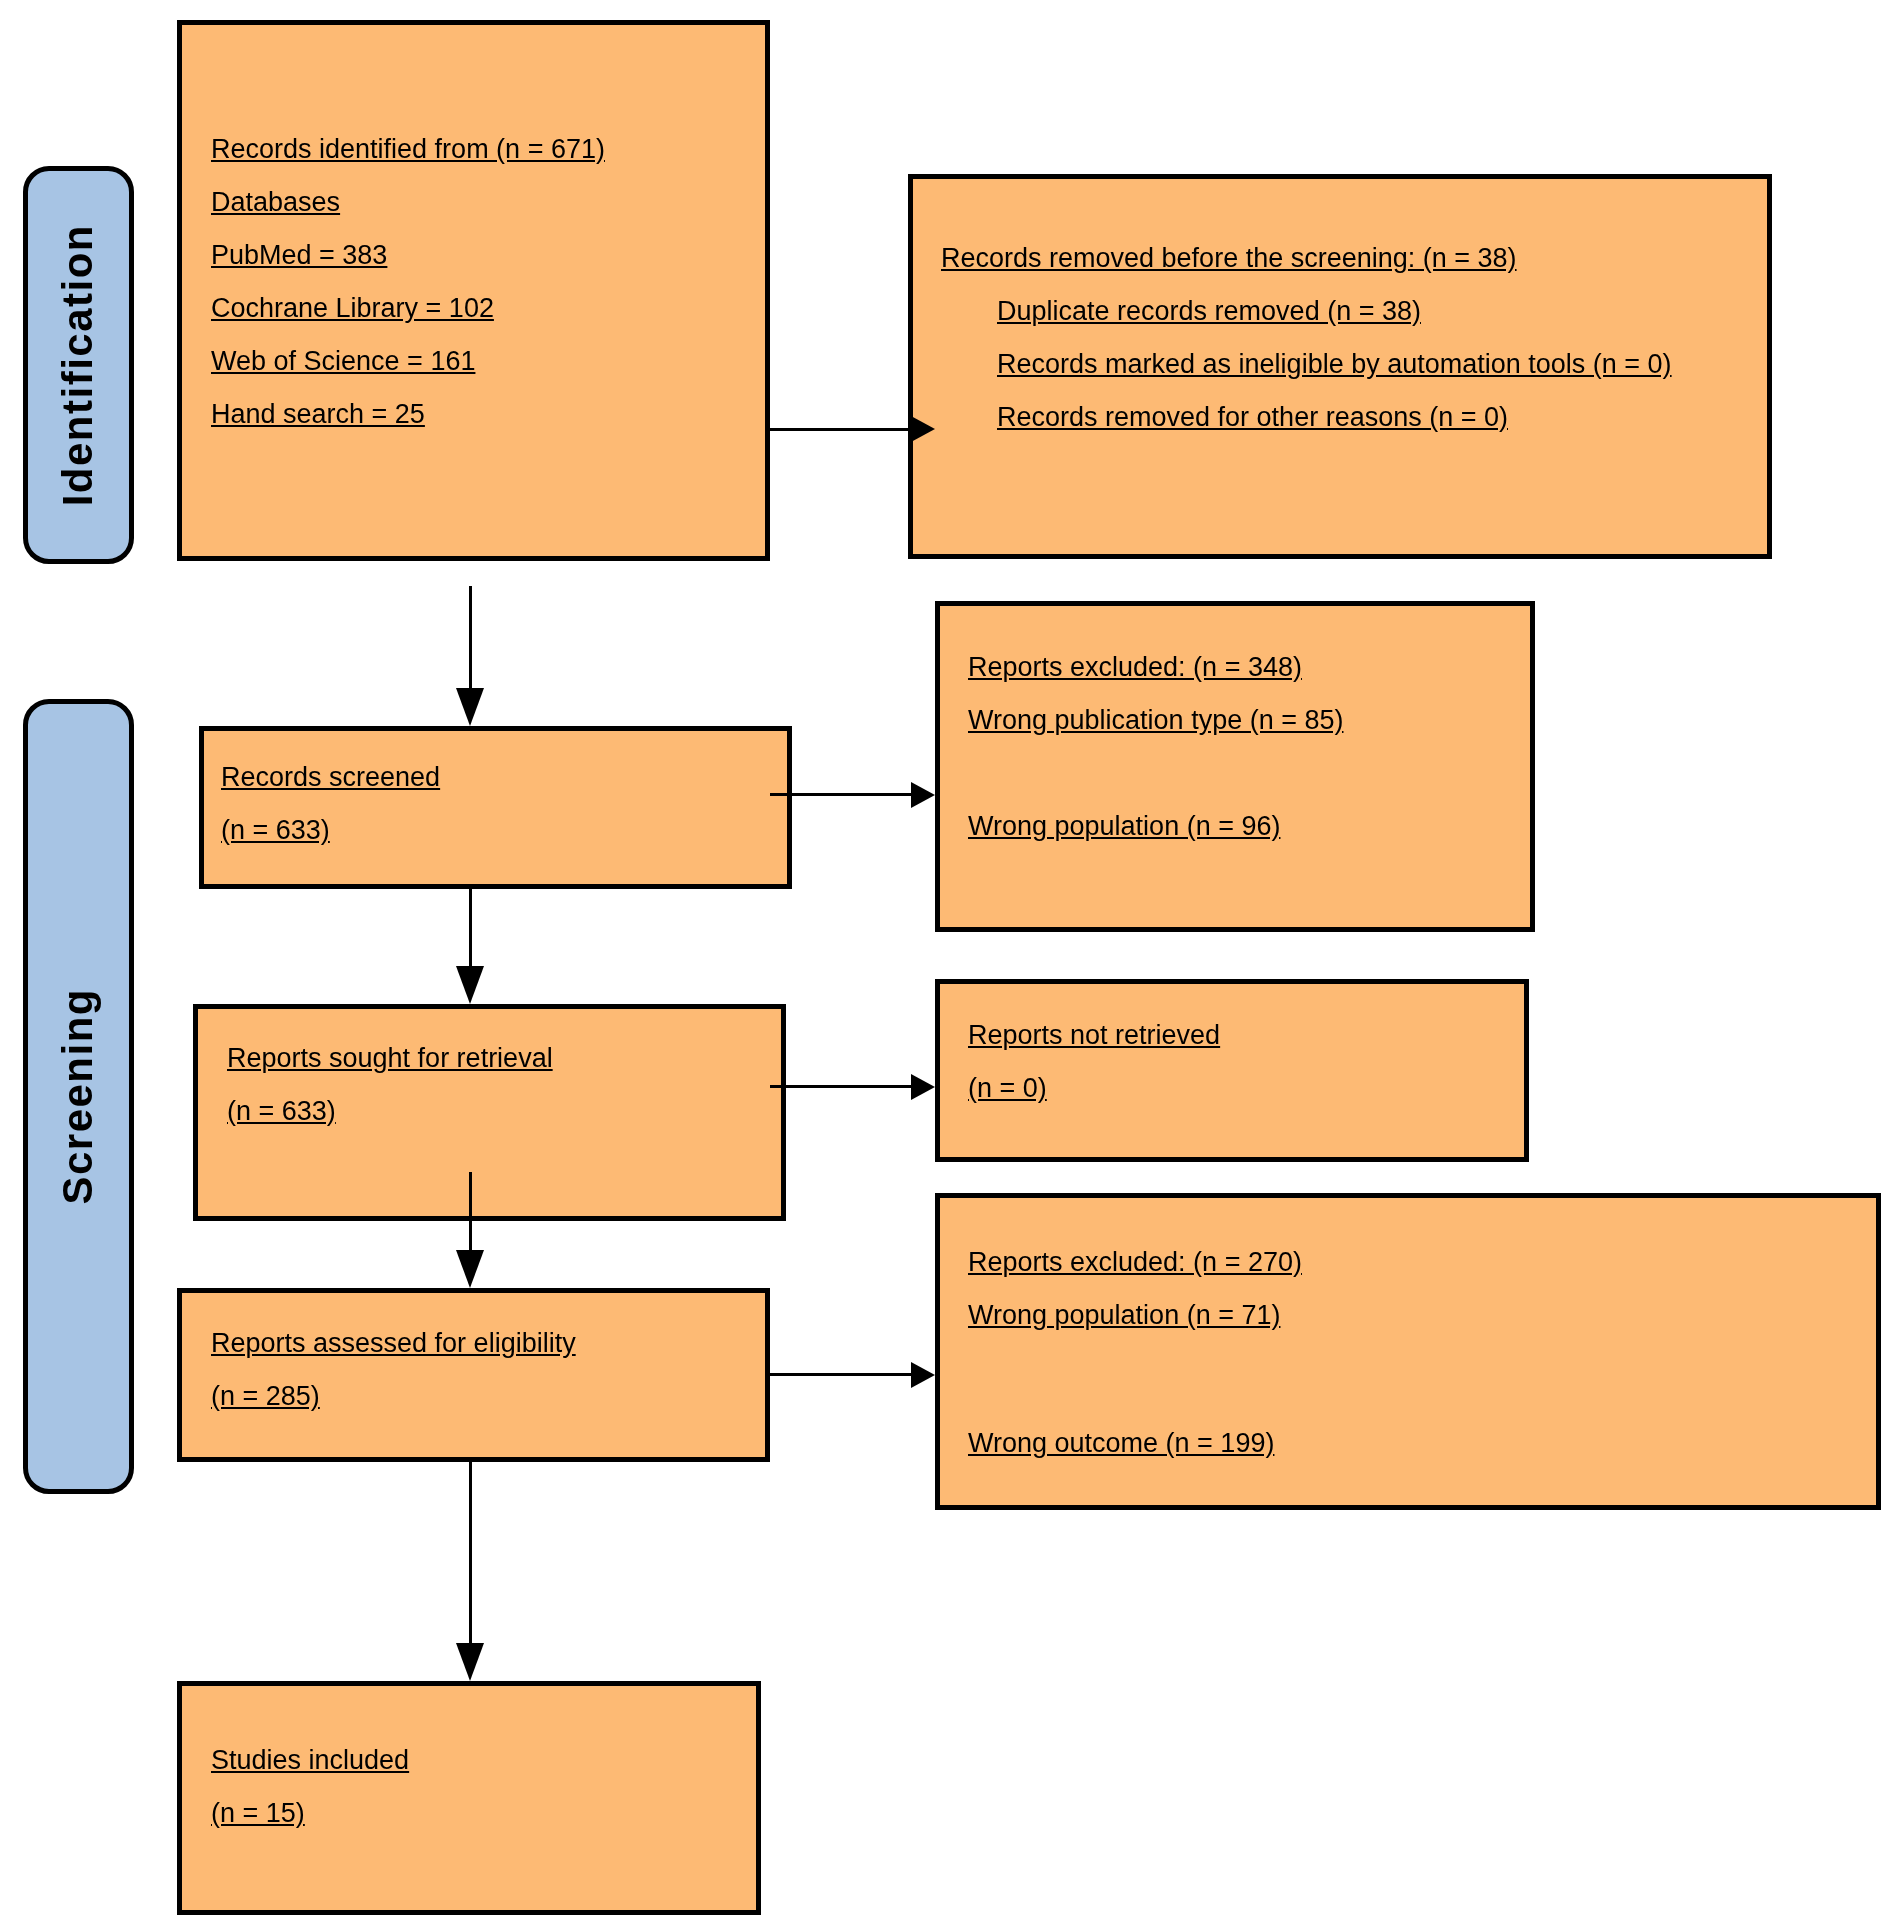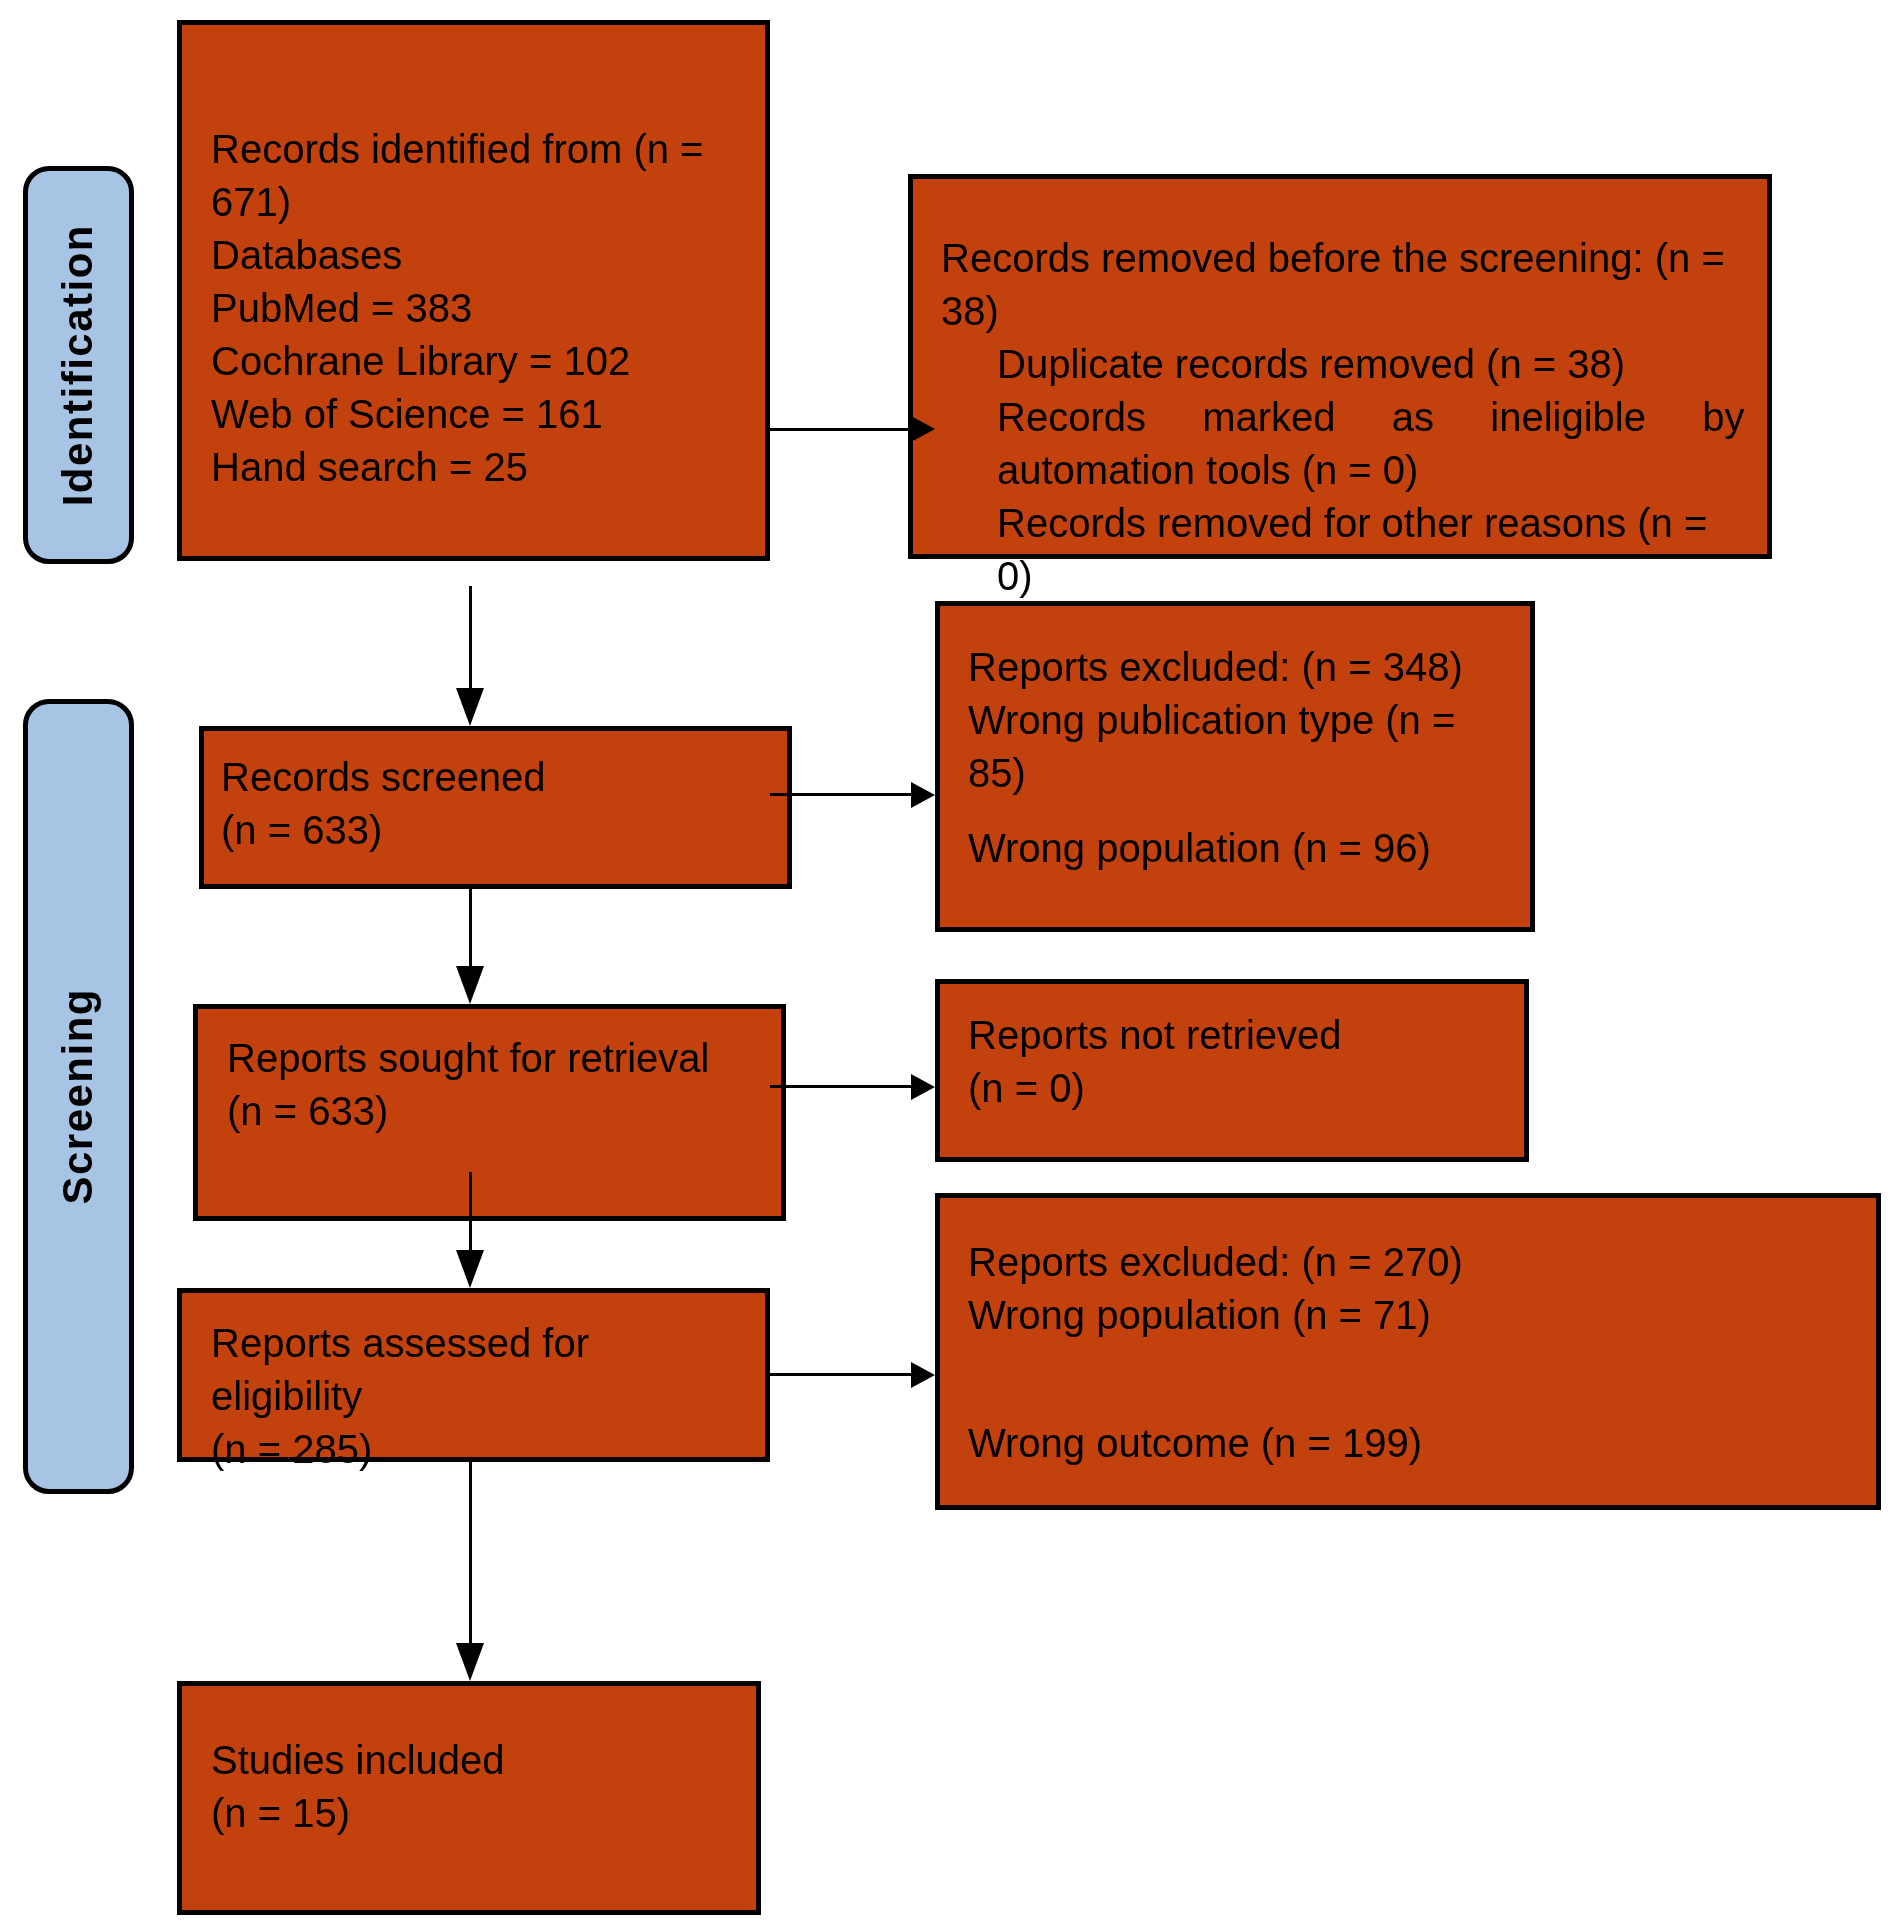--- a/index.html
+++ b/index.html
@@ -34,39 +34,40 @@
     font-size: 42px;
     letter-spacing: 1.5px;
     white-space: nowrap;
   }
   .stage-identification { left: 22.6px;  top: 166px;  width: 111px; height: 398px; }
   .stage-screening      { left: 22.6px;  top: 699px; width: 111px; height: 795px; }
 
   
   .fbox {
     position: absolute;
-    background: #c2410c;
+    background: #fdba74;
     border: 5px solid #000000;
     box-sizing: border-box;
-    font-size: 40px;
+    font-size: 27px;
     line-height: 53px;
+    text-decoration: underline;
   }
   .box-identified   { left: 177px;  top: 20px;   width: 593px; height: 541px; padding: 98px 20px 0 29px; }
   .box-removed      { left: 908px; top: 174px;  width: 864px; height: 385px;  padding: 53px 22.6px 0 28px; }
   .box-screened     { left: 177px;  top: 726px; width: 593px; height: 163px;  padding: 20px 20px 0 17px; margin-left: 22px; }
   .box-excluded-scr { left: 935px; top: 601px; width: 600px; height: 331px;  padding: 35px 22.6px 0 28px; }
   .box-sought       { left: 193px;  top: 1004px; width: 593px; height: 217px;  padding: 22.6px 20px 0 29px; }
   .box-notretrieved { left: 935px; top: 979px; width: 594px; height: 183px;  padding: 25px 22.6px 0 28px; }
   .box-assessed     { left: 177px;  top: 1288px; width: 593px; height: 174px;  padding: 24px 20px 0 29px; }
   .box-excluded-eli { left: 935px; top: 1193px; width: 946px; height: 317px;  padding: 38px 22.6px 0 28px; }
   .box-included     { left: 177px;  top: 1681px; width: 584px; height: 234px;  padding: 48px 20px 0 29px; }
 
   .indent { padding-left: 56px; }
   .justify-wrap { text-align: justify; }
-  .gap-one { margin-top: 22px; }
+  .gap-one { margin-top: 53px; }
   .gap-big { margin-top: 75px; }
 
   
   .shaft-h { position: absolute; height: 3px; background: #000000; }
   .shaft-v { position: absolute; width: 3px;  background: #000000; }
   .head-right {
     position: absolute; width: 0; height: 0;
     border-left: 24px solid #000000;
     border-top: 13px solid transparent;
     border-bottom: 13px solid transparent;

